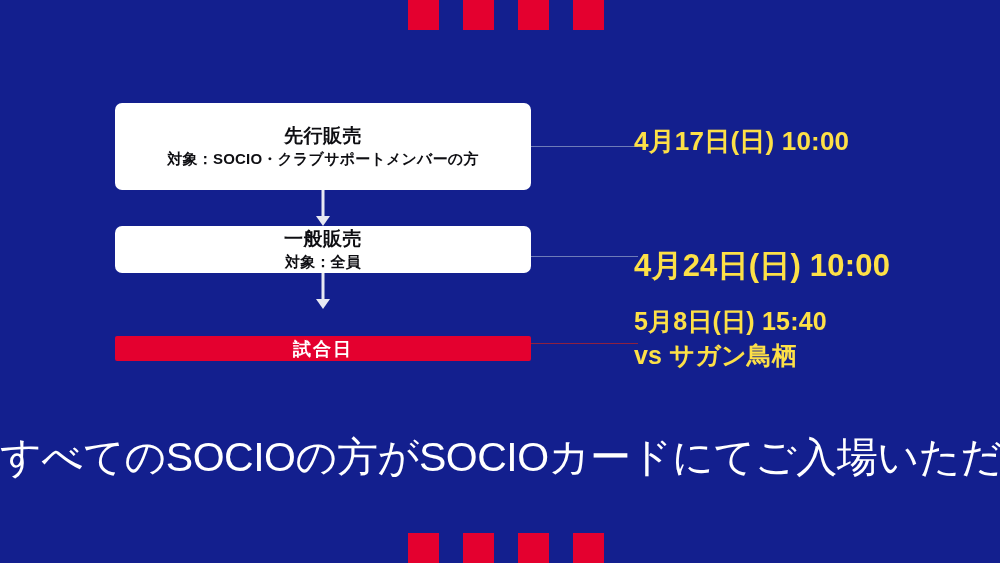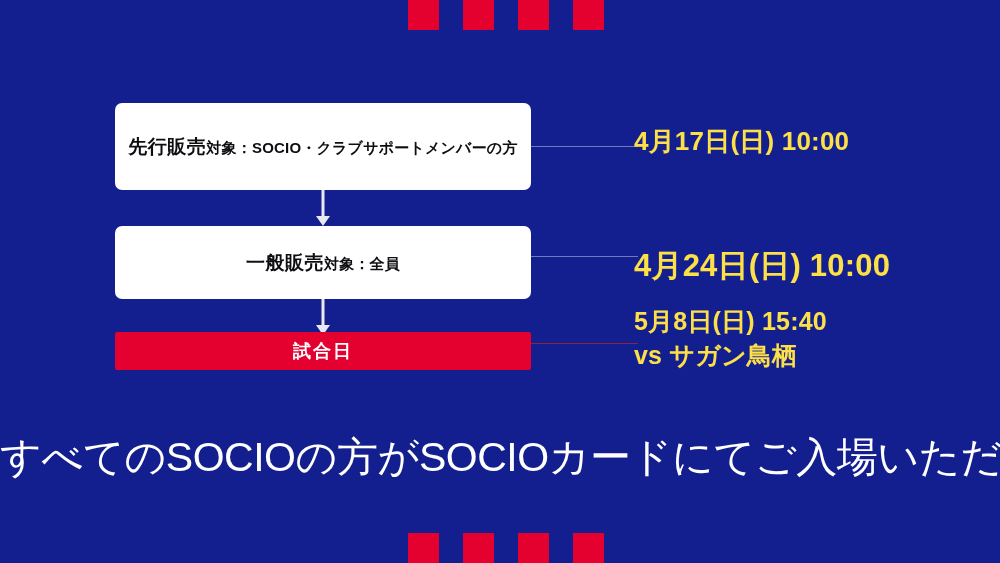--- a/index.html
+++ b/index.html
@@ -50,32 +50,33 @@
     top: 103px;
     width: 416px;
   }
   .step-box {
     position: relative;
     box-sizing: border-box;
     width: 416px;
     background: #FFFFFF;
     border-radius: 7px;
     display: flex;
-    flex-direction: row;
+    flex-direction: column;
     align-items: center;
     justify-content: center;
     color: #0E0E12;
   }
   .step-box.b1 { height: 87px; }
-  .step-box.b2 { height: 73px; }
+  .step-box.b2 { height: 47px; }
   .step-box.match {
-    height: 38px;
+    height: 25px;
     background: #E4002F;
     border-radius: 2px;
     color: #FFFFFF;
+    margin-top: 30px;
   }
   .step-title {
     font-size: 19px;
     font-weight: 700;
     letter-spacing: 0.5px;
     line-height: 1.15;
   }
   .step-sub {
     font-size: 15px;
     font-weight: 700;

